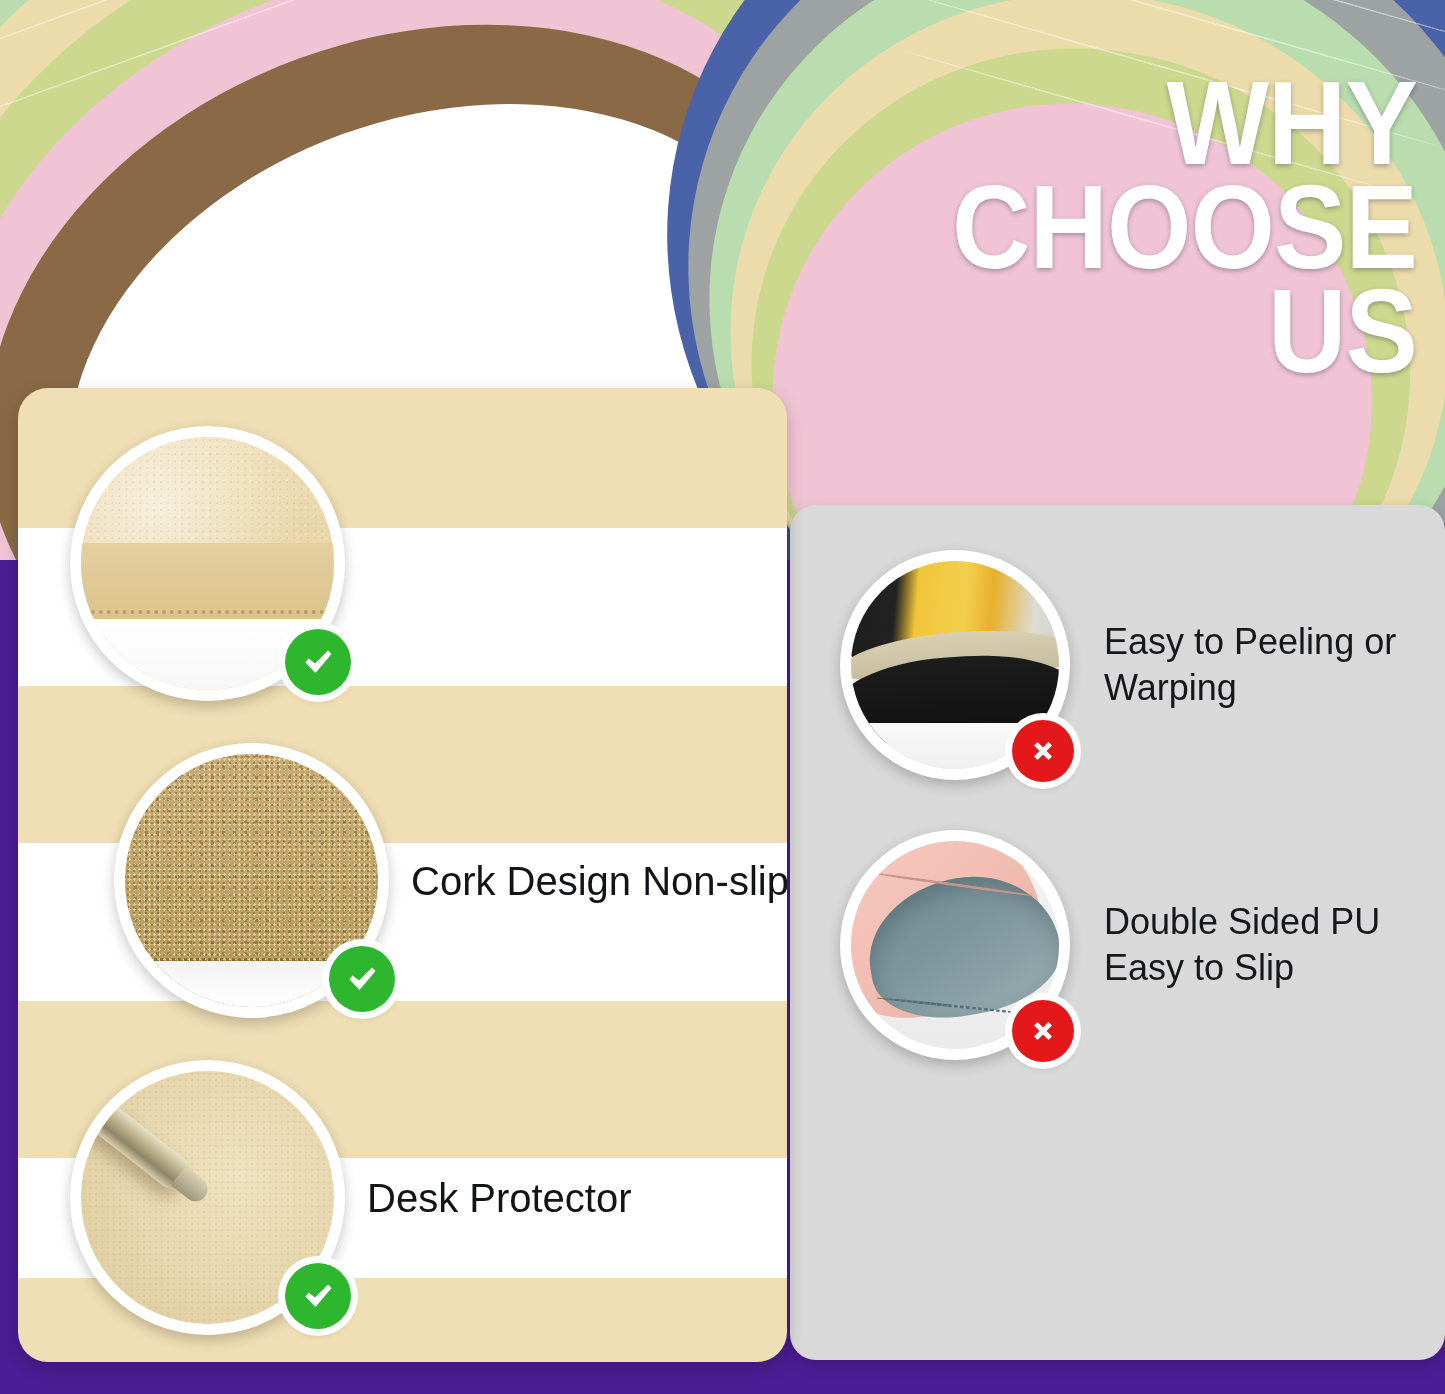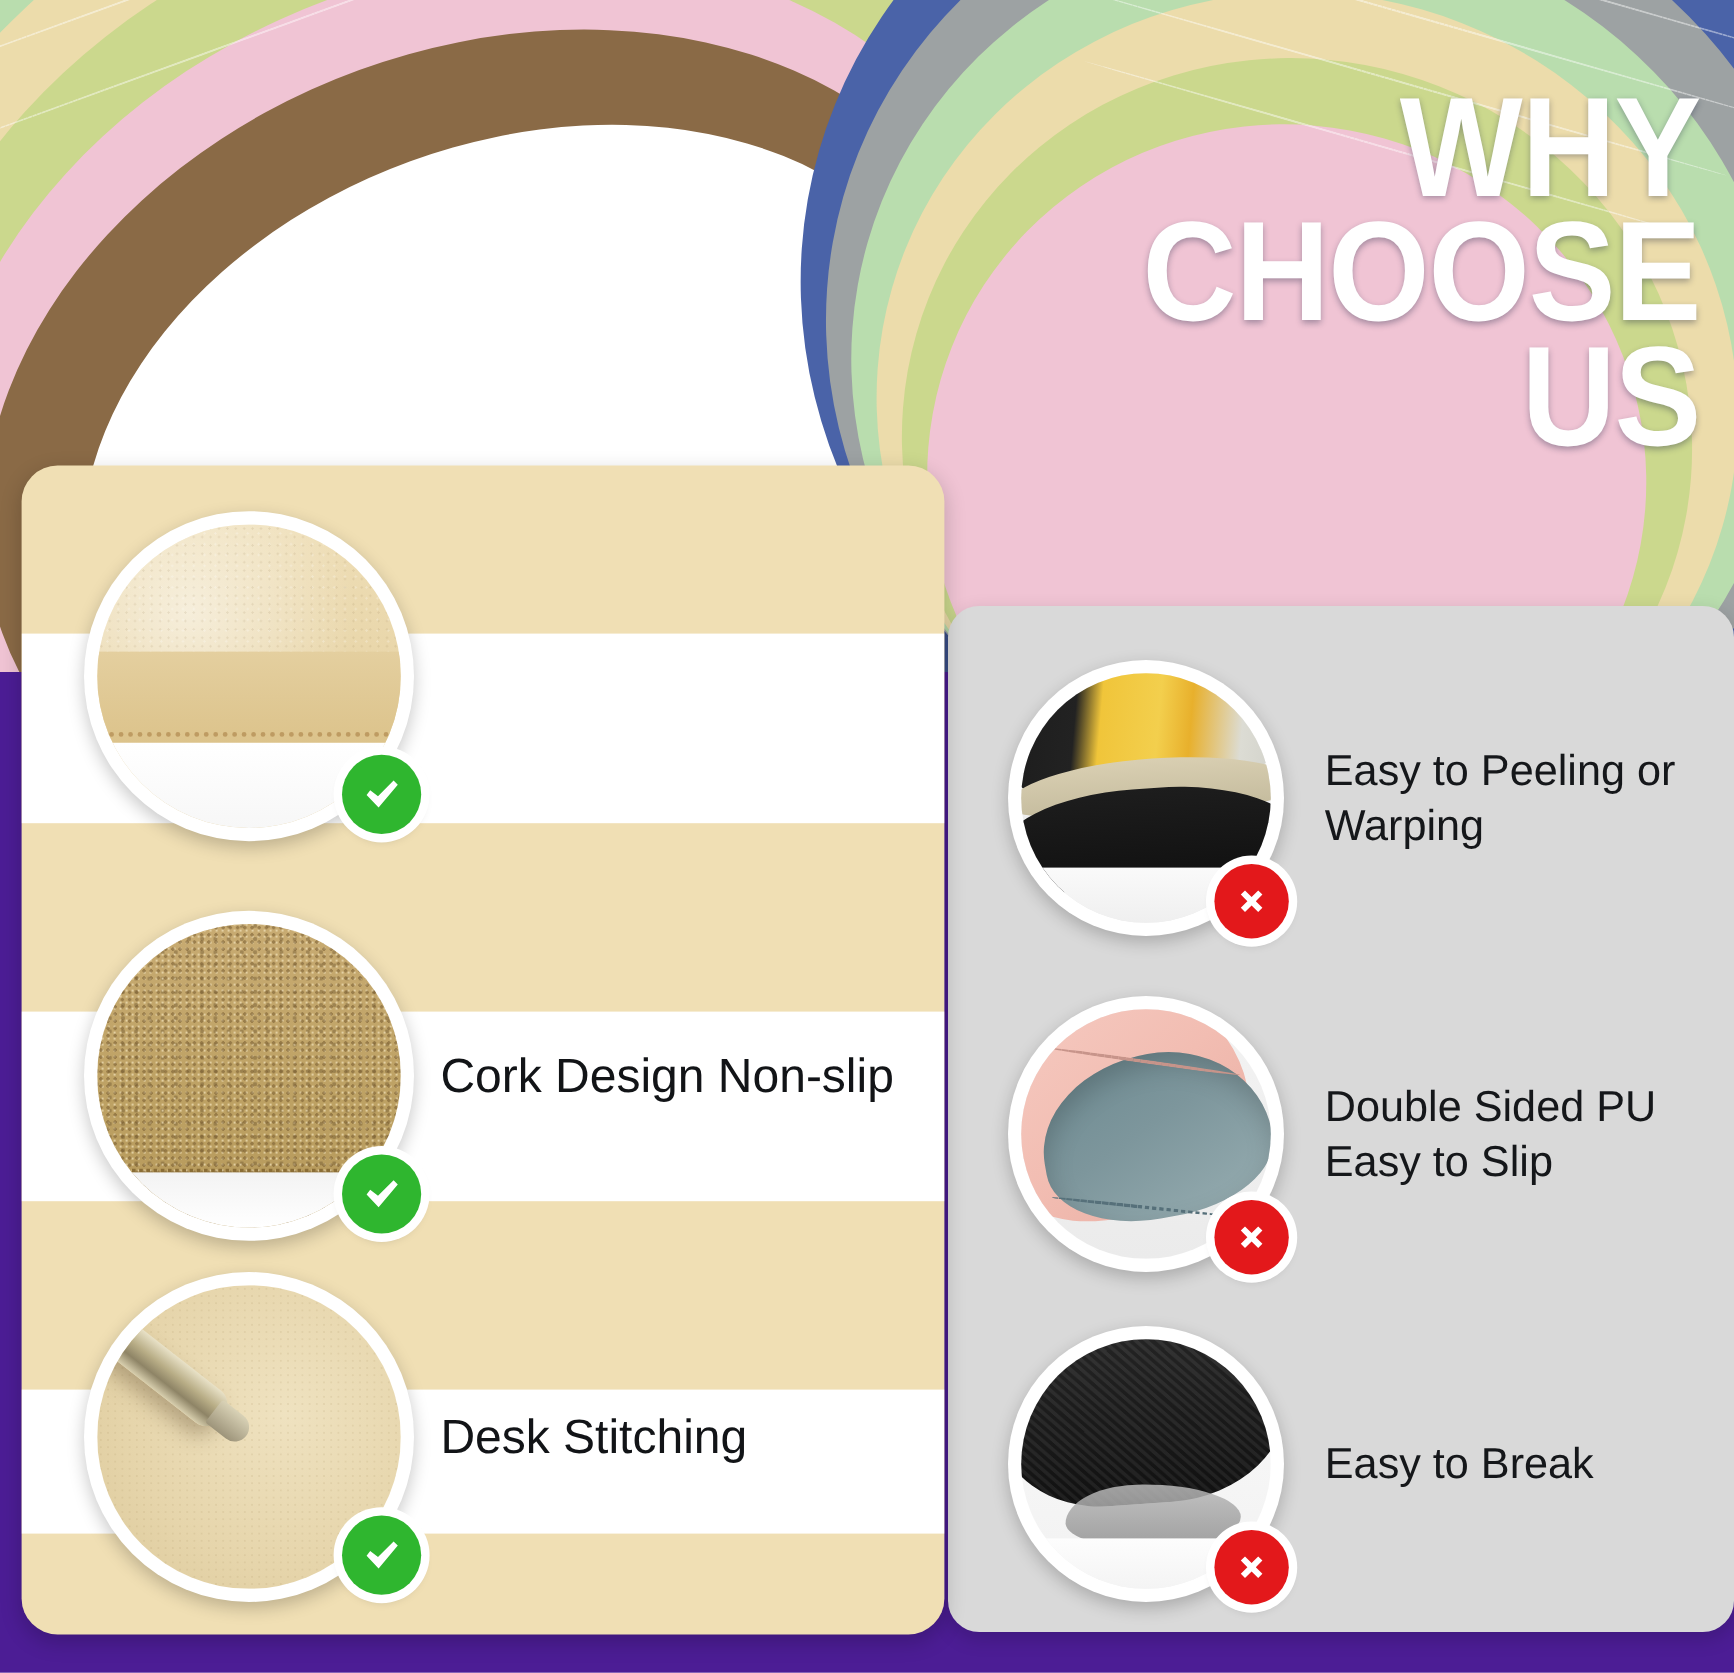--- a/index.html
+++ b/index.html
@@ -235,37 +235,20 @@
         </div>
         <div class="badge no" style="width:62px;height:62px;right:-4px;bottom:-2px;">
           <svg width="34" height="34" viewBox="0 0 34 34" aria-hidden="true">
             <path d="M8 11.5 L11.5 8 L17 13.5 L22.5 8 L26 11.5 L20.5 17 L26 22.5 L22.5 26 L17 20.5 L11.5 26 L8 22.5 L13.5 17 Z" fill="#ffffff"></path>
           </svg>
         </div>
       </div>
       <div class="cons-text">Easy to Peeling or Warping</div>
     </div>
 
-    <div class="cons-row r3">
-      <div class="circle" style="width:230px;height:230px;">
-        <div class="inner">
-          <div class="art-break">
-            <div class="slab"></div>
-              <div class="crumb"></div>
-              <div class="base"></div>
-          </div>
-        </div>
-        <div class="badge no" style="width:62px;height:62px;right:-4px;bottom:-2px;">
-          <svg width="34" height="34" viewBox="0 0 34 34" aria-hidden="true">
-            <path d="M8 11.5 L11.5 8 L17 13.5 L22.5 8 L26 11.5 L20.5 17 L26 22.5 L22.5 26 L17 20.5 L11.5 26 L8 22.5 L13.5 17 Z" fill="#ffffff"></path>
-          </svg>
-        </div>
-      </div>
-      <div class="cons-text">Easy to Break</div>
-    </div>
   </div>
 
   <div class="pros-card">
     <div class="stripe" style="top:140px;height:158px;"></div>
     <div class="stripe" style="top:455px;height:158px;"></div>
     <div class="stripe" style="top:770px;height:120px;"></div>
 
     <div class="pros-row" style="top:38px;">
       <div class="circle" style="width:275px;height:275px;margin-left:52px;">
         <div class="inner">
@@ -277,21 +260,21 @@
           </div>
         </div>
         <div class="badge ok" style="width:66px;height:66px;right:-6px;bottom:6px;">
           <svg width="38" height="38" viewBox="0 0 38 38" aria-hidden="true">
             <path d="M6.5 19.5 L9.5 15.5 L16 20.5 L29 7.5 L32.5 11 L16.5 30 Z" fill="#ffffff"></path>
           </svg>
         </div>
       </div>
     </div>
 
-    <div class="pros-row" style="top:371px;">
+    <div class="pros-row" style="top:355px;padding-left:44px;">
       <div class="circle" style="width:275px;height:275px;margin-left:52px;">
         <div class="inner">
           <div class="art-cork">
             <div class="spec"></div>
               <div class="seam"></div>
               <div class="below"></div>
           </div>
         </div>
         <div class="badge ok" style="width:66px;height:66px;right:-6px;bottom:6px;">
           <svg width="38" height="38" viewBox="0 0 38 38" aria-hidden="true">
@@ -312,17 +295,17 @@
                 <div class="tip"></div>
               </div>
           </div>
         </div>
         <div class="badge ok" style="width:66px;height:66px;right:-6px;bottom:6px;">
           <svg width="38" height="38" viewBox="0 0 38 38" aria-hidden="true">
             <path d="M6.5 19.5 L9.5 15.5 L16 20.5 L29 7.5 L32.5 11 L16.5 30 Z" fill="#ffffff"></path>
           </svg>
         </div>
       </div>
-      <div class="pros-text">Desk Stitching</div>
+      <div class="pros-text">Desk Protector</div>
     </div>
   </div>
 
 </div>
 
 </body></html>

